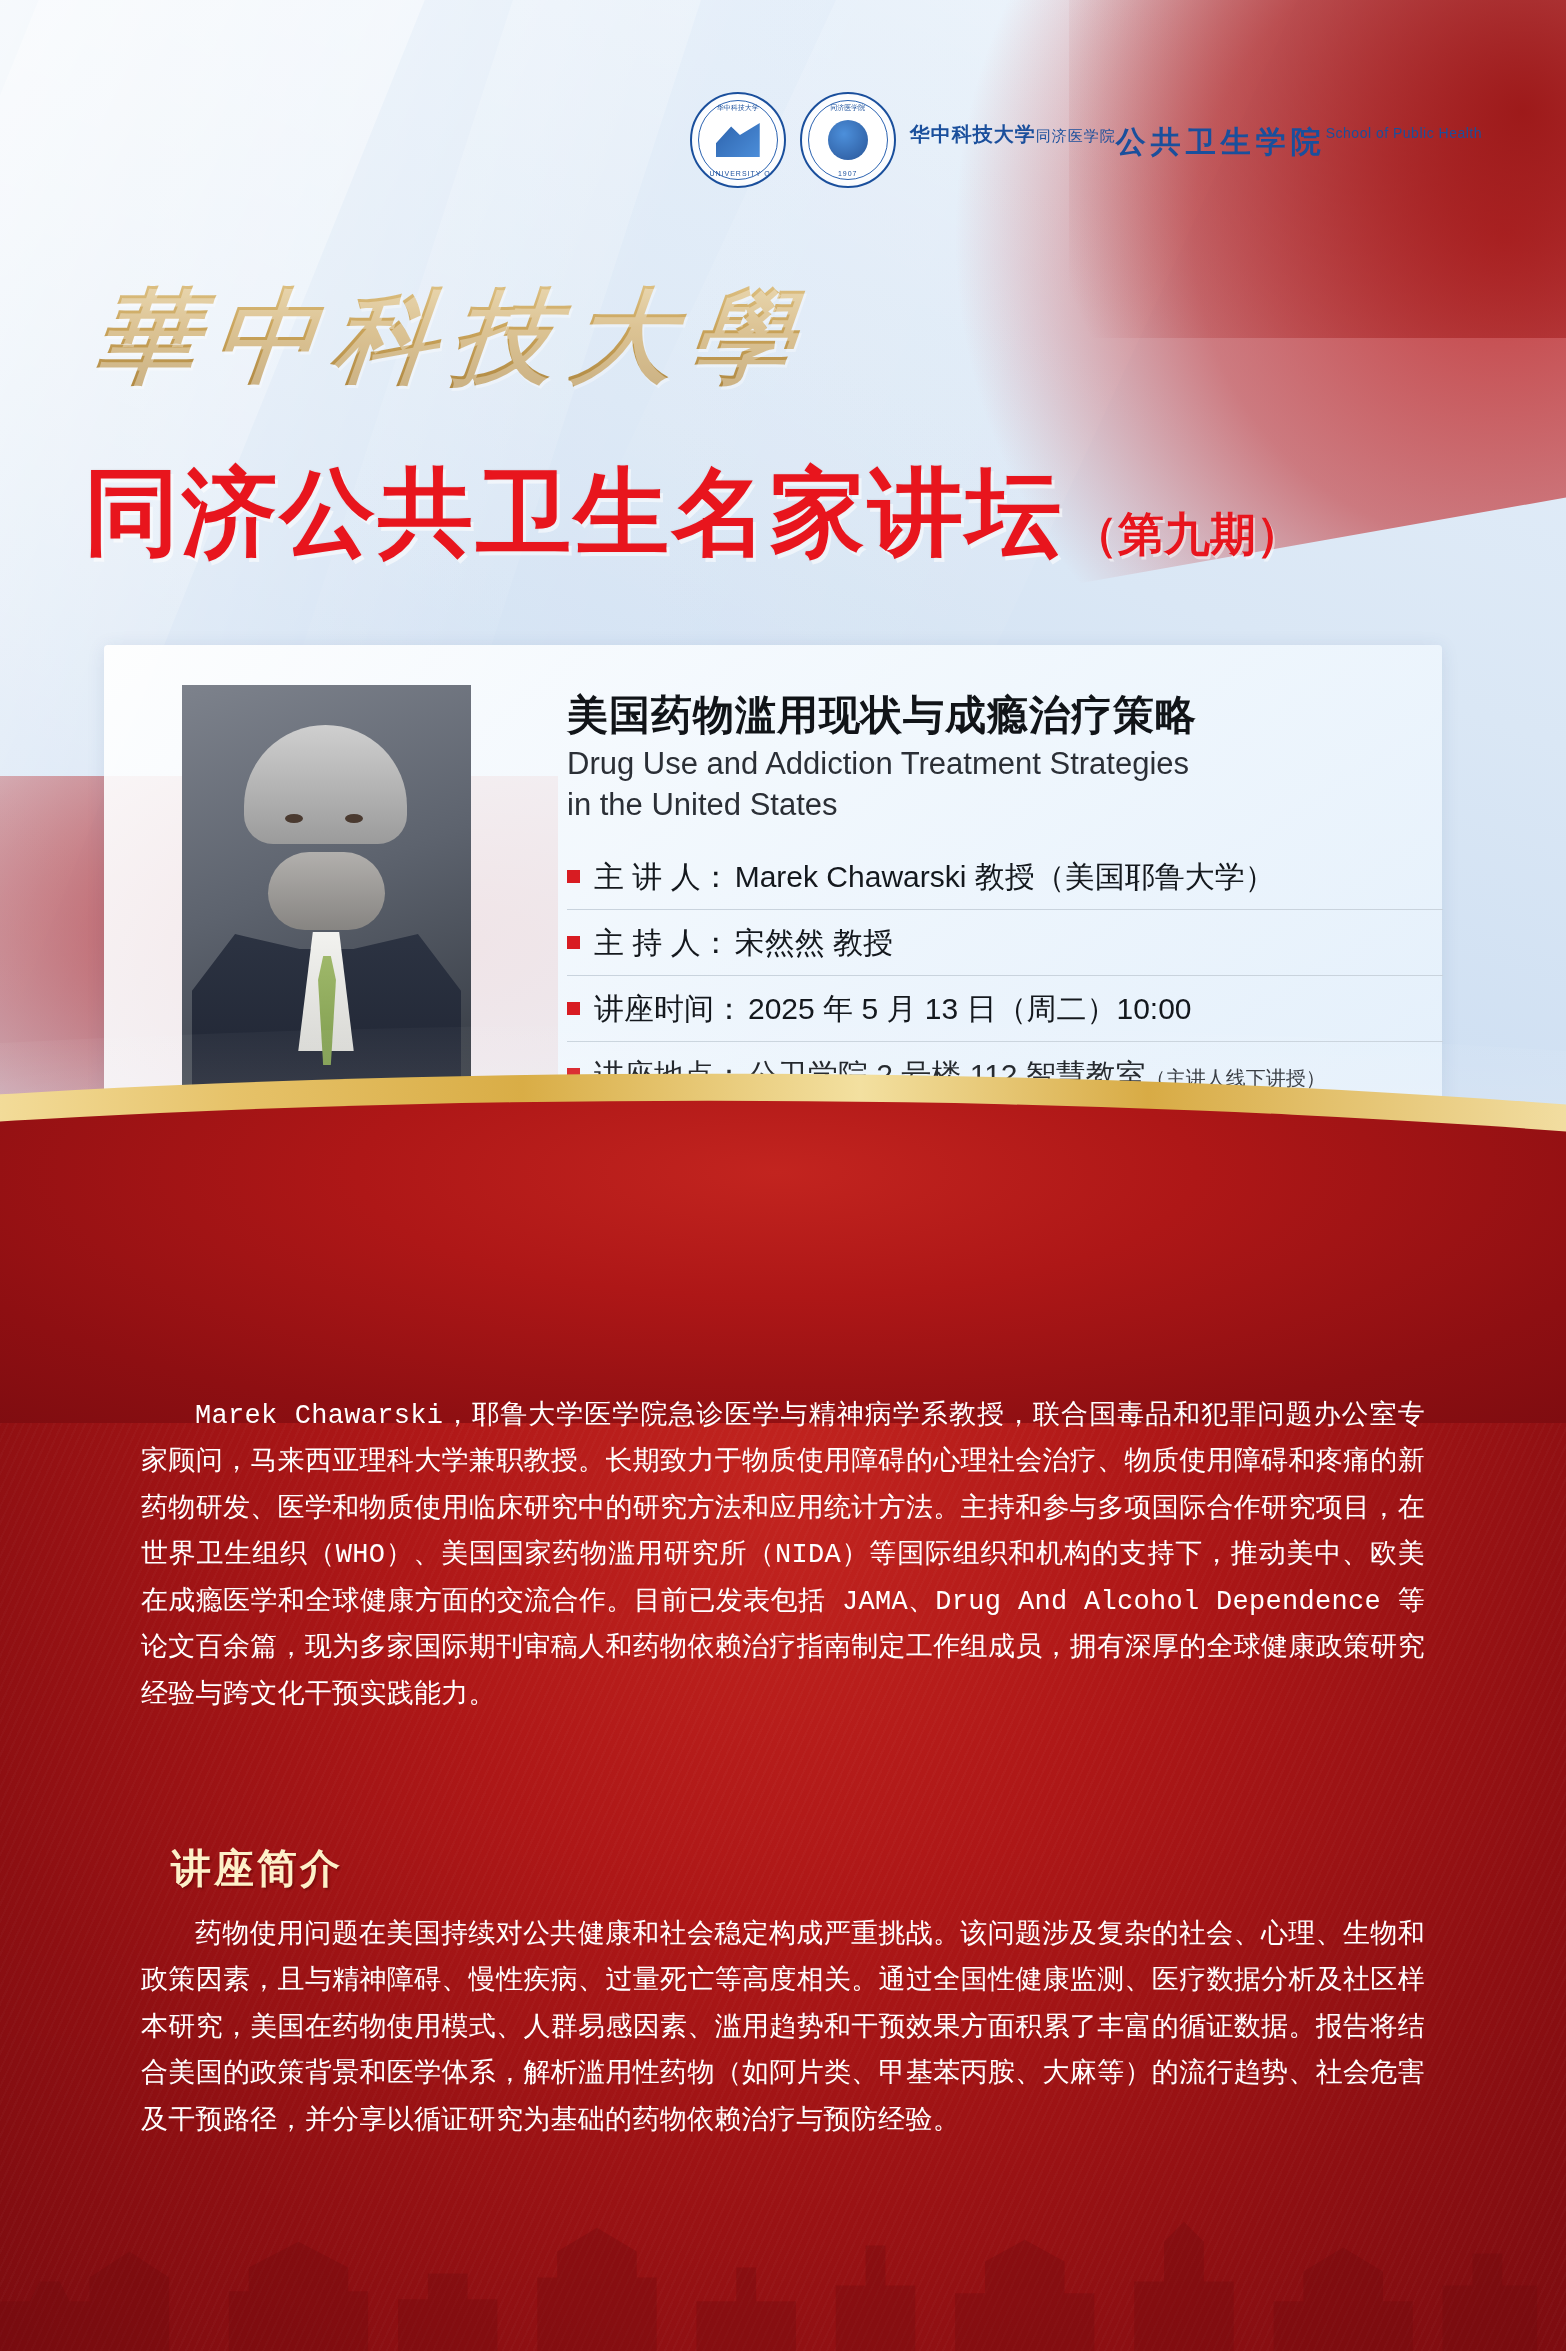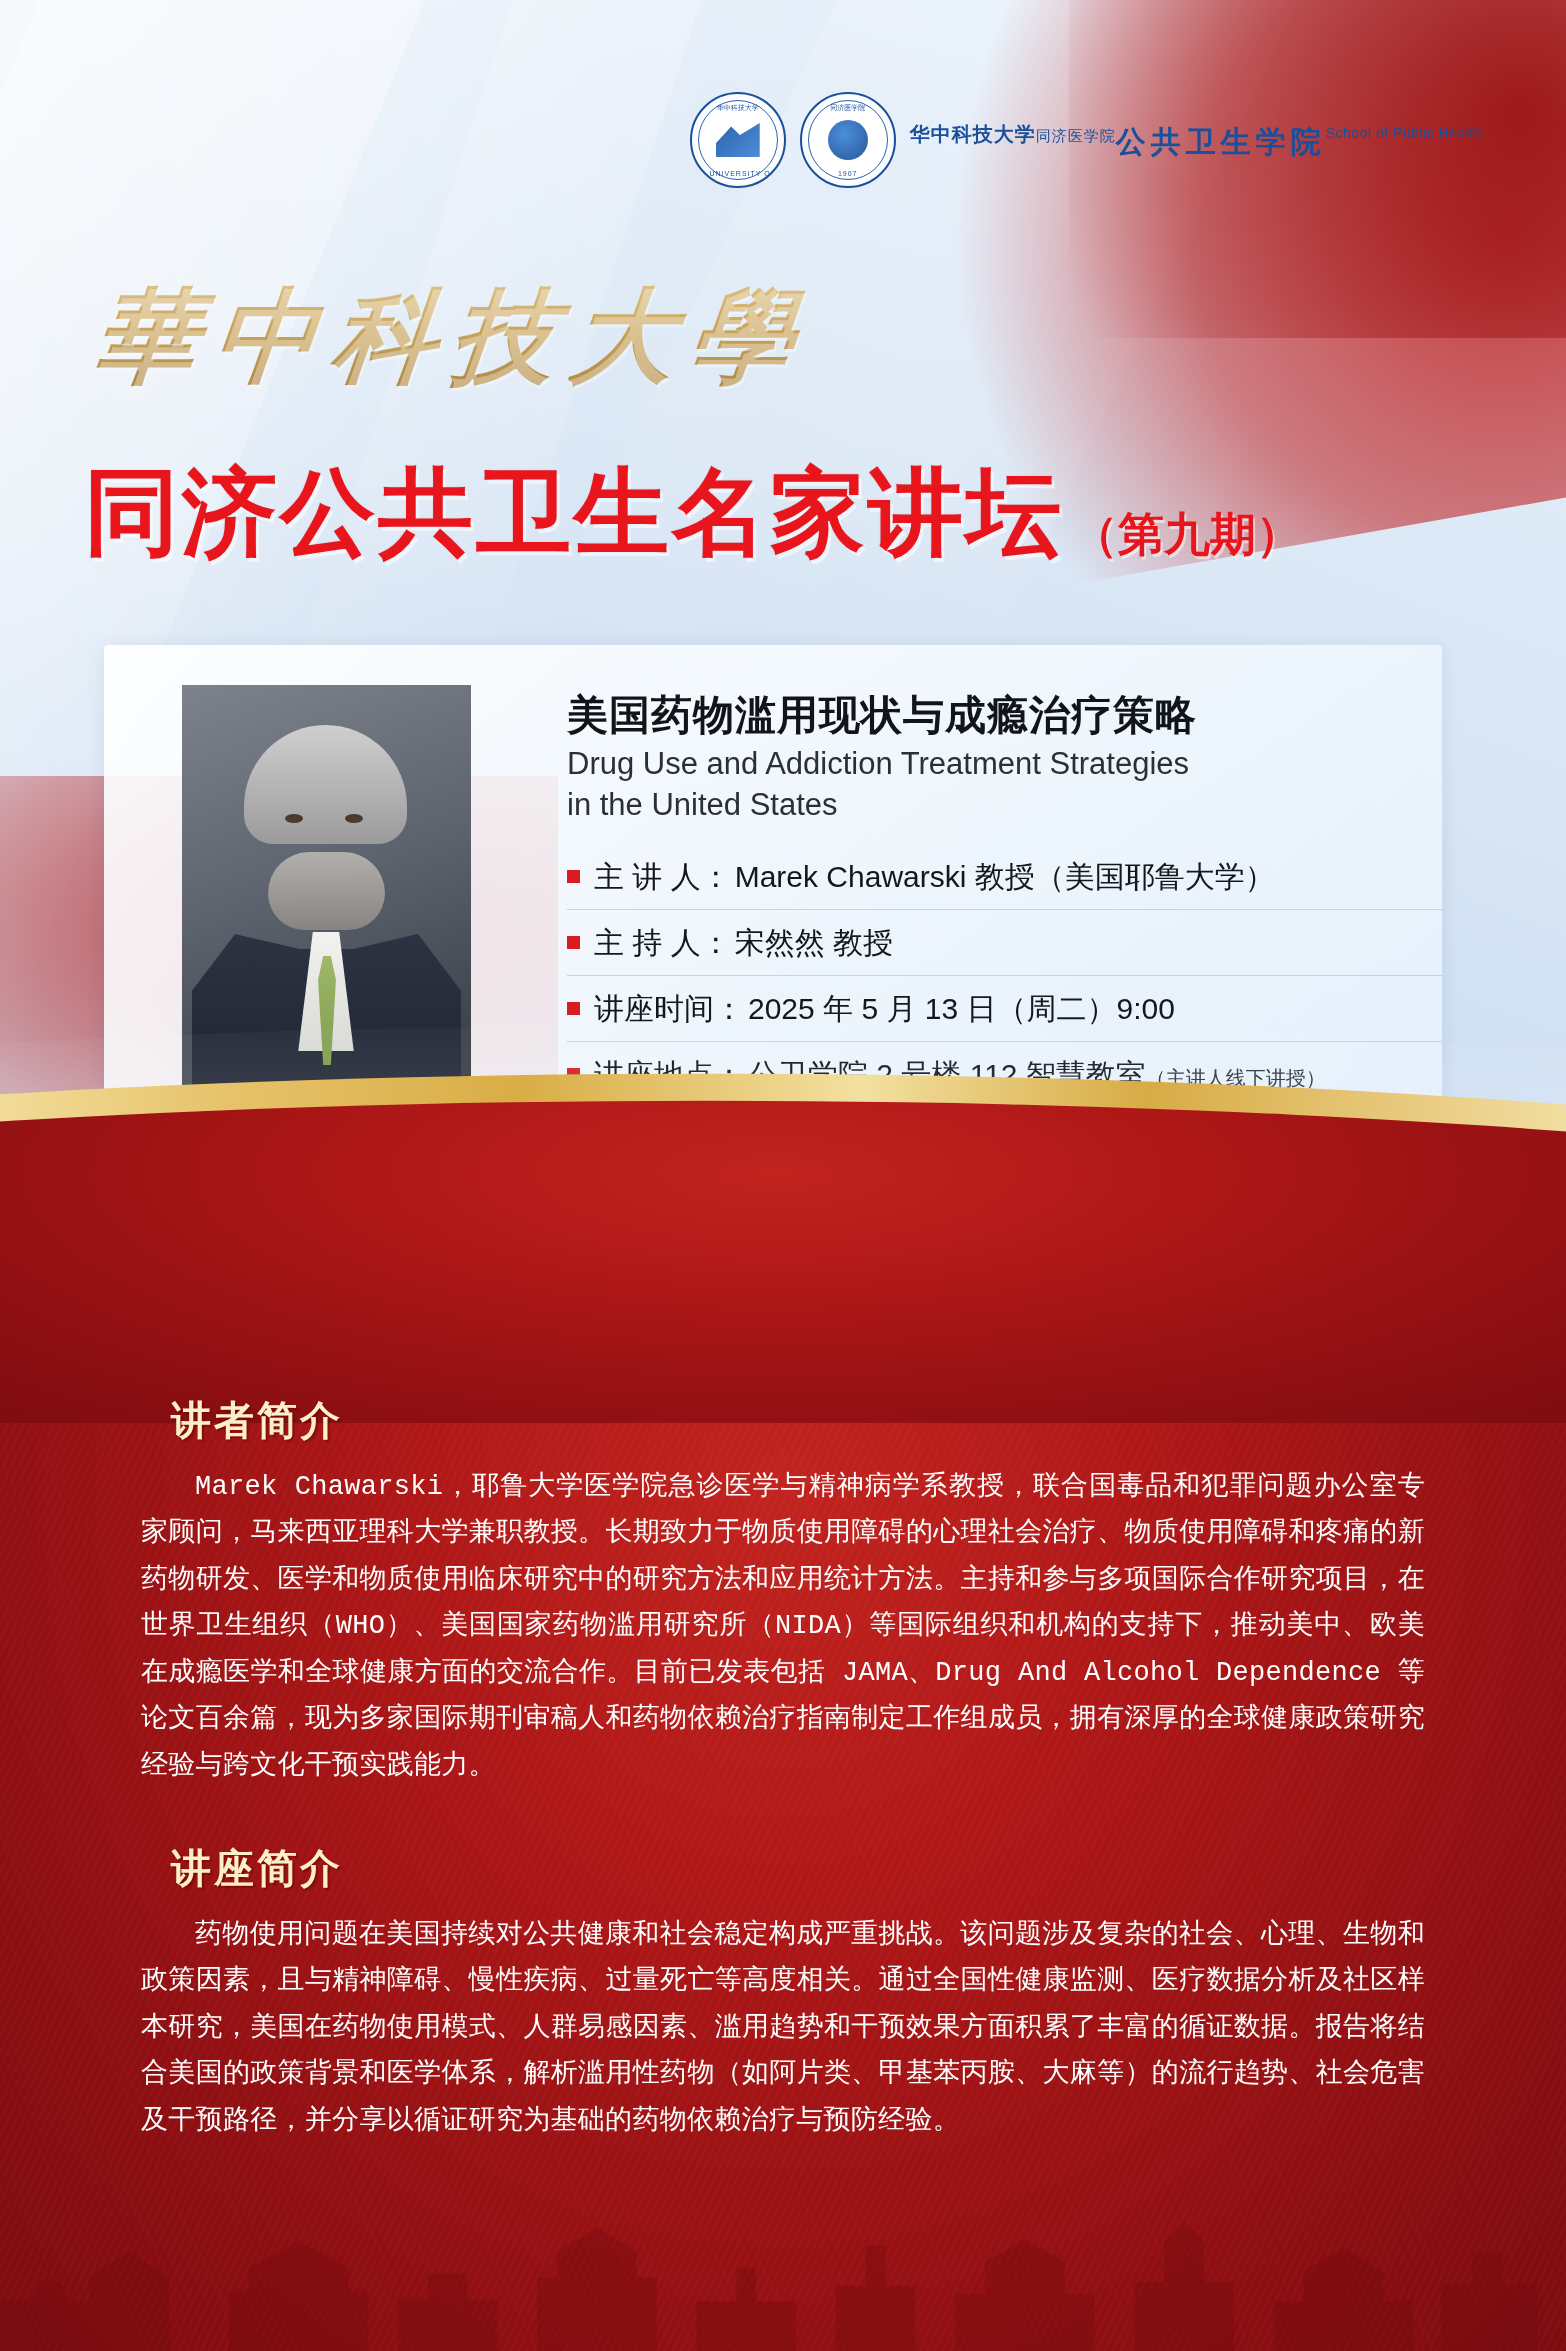--- a/index.html
+++ b/index.html
@@ -447,39 +447,38 @@
           <span class="meta-value">Marek Chawarski 教授（美国耶鲁大学）</span>
         </div>
         <div class="meta-row">
           <span class="bullet"></span>
           <span class="meta-label">主 持 人：</span>
           <span class="meta-value">宋然然 教授</span>
         </div>
         <div class="meta-row">
           <span class="bullet"></span>
           <span class="meta-label">讲座时间：</span>
-          <span class="meta-value">2025 年 5 月 13 日（周二）9:00</span>
+          <span class="meta-value">2025 年 5 月 13 日（周二）10:00</span>
         </div>
         <div class="meta-row">
           <span class="bullet"></span>
           <span class="meta-label">讲座地点：</span>
           <span class="meta-value">公卫学院 2 号楼 112 智慧教室</span>
           <span class="meta-note">（主讲人线下讲授）</span>
         </div>
       </div>
     </div>
   </div>
 
   <div class="red-area"></div>
   <div class="white-swoosh"></div>
   <div class="gold-swoosh"></div>
   <div class="gold-swoosh-mask"></div>
 
   <div class="section" id="speaker-bio">
-    <div class="sec-head">讲者简介</div>
     <div class="sec-body">Marek Chawarski，耶鲁大学医学院急诊医学与精神病学系教授，联合国毒品和犯罪问题办公室专家顾问，马来西亚理科大学兼职教授。长期致力于物质使用障碍的心理社会治疗、物质使用障碍和疼痛的新药物研发、医学和物质使用临床研究中的研究方法和应用统计方法。主持和参与多项国际合作研究项目，在世界卫生组织（WHO）、美国国家药物滥用研究所（NIDA）等国际组织和机构的支持下，推动美中、欧美在成瘾医学和全球健康方面的交流合作。目前已发表包括 JAMA、Drug And Alcohol Dependence 等论文百余篇，现为多家国际期刊审稿人和药物依赖治疗指南制定工作组成员，拥有深厚的全球健康政策研究经验与跨文化干预实践能力。</div>
   </div>
 
   <div class="section" id="talk-abstract">
     <div class="sec-head">讲座简介</div>
     <div class="sec-body">药物使用问题在美国持续对公共健康和社会稳定构成严重挑战。该问题涉及复杂的社会、心理、生物和政策因素，且与精神障碍、慢性疾病、过量死亡等高度相关。通过全国性健康监测、医疗数据分析及社区样本研究，美国在药物使用模式、人群易感因素、滥用趋势和干预效果方面积累了丰富的循证数据。报告将结合美国的政策背景和医学体系，解析滥用性药物（如阿片类、甲基苯丙胺、大麻等）的流行趋势、社会危害及干预路径，并分享以循证研究为基础的药物依赖治疗与预防经验。</div>
   </div>
 
   <svg class="skyline" viewBox="0 0 1574 170" preserveAspectRatio="none">
     <g fill="#6e0a0d">

